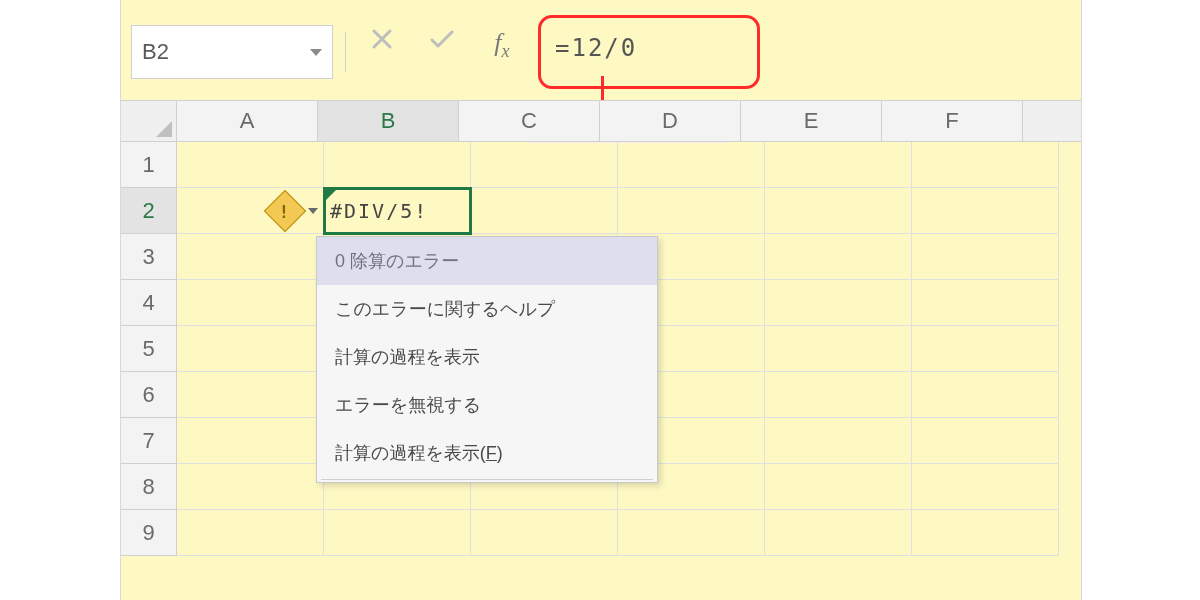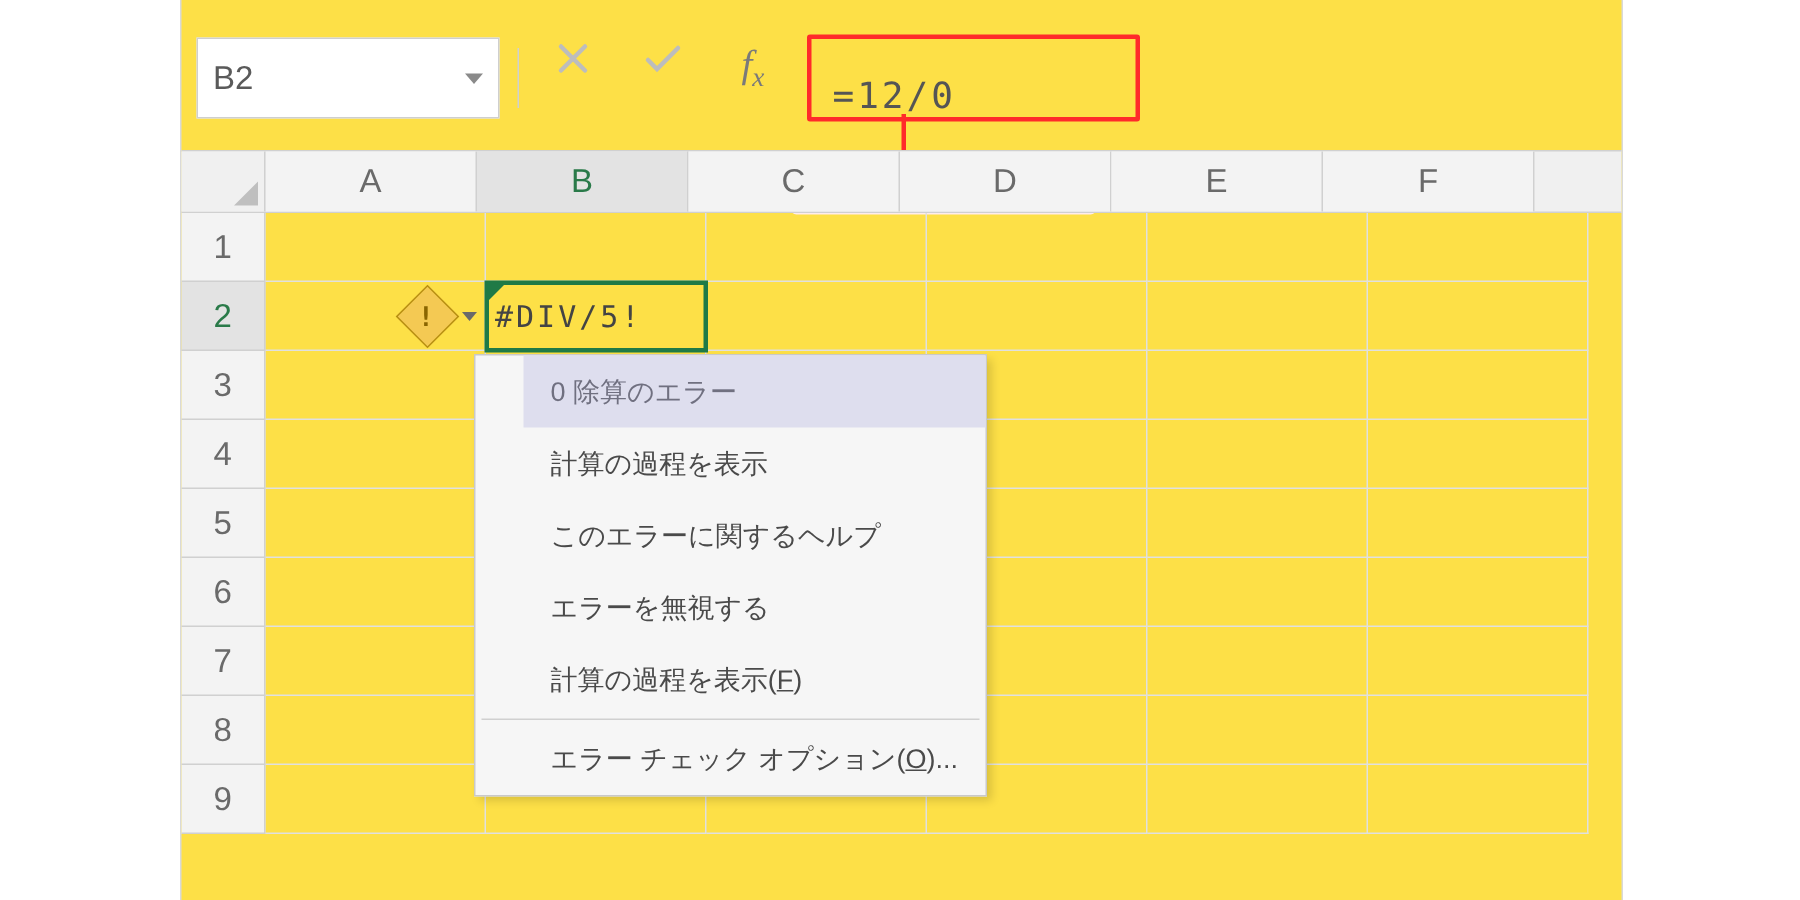--- a/index.html
+++ b/index.html
@@ -6,21 +6,21 @@
     margin: 0; padding: 0;
     width: 1200px; height: 600px;
     background: #ffffff;
     font-family: "Meiryo", "Yu Gothic", "Segoe UI", sans-serif;
     overflow: hidden;
   }
   .frame {
     position: absolute;
     left: 120px; top: 0;
     width: 960px; height: 600px;
-    background: #fde047;
+    background: #fef9c3;
     border-left: 1px solid #d9d9d9;
     border-right: 1px solid #d9d9d9;
   }
 
   
   .formula-bar {
     position: absolute;
     left: 10px; right: 10px; top: 20px;
     height: 64px;
     display: flex;
@@ -53,23 +53,23 @@
     font-size: 26px;
   }
   .fb-btn.cancel svg, .fb-btn.accept svg { stroke: #bdbdbd; }
   .fb-btn.fx { color: #7a7a7a; font-style: italic; font-family: "Times New Roman", serif; letter-spacing: 0; }
   .fb-btn.fx sub { font-size: 0.7em; font-style: italic; }
 
   .formula-box {
     position: relative;
     height: 52px;
     border: 3px solid #ff2a2a;
-    border-radius: 2px;
-    padding: 0 22px 0 14px;
-    display: flex; align-items: flex-end;
+    border-radius: 14px;
+    padding: 16px 22px 0 14px;
+    display: flex; align-items: flex-start;
     font-size: 24px;
     color: #555;
     min-width: 180px;
     font-family: "Consolas", "Menlo", "Meiryo", monospace;
     letter-spacing: 2px;
   }
 
   
   .callout-line {
     position: absolute;
@@ -207,21 +207,20 @@
     width: 340px;
     background: #f6f6f6;
     border: 1px solid #c9c9c9;
     box-shadow: 3px 3px 6px rgba(0,0,0,.15);
     z-index: 10;
   }
   .menu .item{
     padding: 12px 18px;
     font-size: 18px;
     color:#4a4a4a;
-    margin-left:32px;
   }
   .menu .item.header{
     font-weight: normal;
     background:#dedeee;
     color:#707080;
   }
   .menu .sep{
     height:1px;background:#d0d0d0; margin:2px 4px;
   }
 
@@ -366,25 +365,22 @@
         <div class="cell" data-interactable="true"></div>
         <div class="cell" data-interactable="true"></div>
         <div class="cell" data-interactable="true"></div>
         <div class="cell" data-interactable="true"></div>
       </div>
     </div>
   </div>
 
   <div class="menu" data-interactable="false">
     <div class="item header" data-interactable="false">0 除算のエラー</div>
+    <div class="item" data-interactable="true">このエラーに関するヘルプ</div>
     <div class="item" data-interactable="true">計算の過程を表示</div>
-    <div class="item" data-interactable="true">このエラーに関するヘルプ</div>
     <div class="item" data-interactable="true">エラーを無視する</div>
     <div class="item" data-interactable="true">
       <span data-interactable="false">計算の過程を表示(</span><span class="mnemonic" data-interactable="false">F</span><span data-interactable="false">)</span>
     </div>
     <div class="sep" data-interactable="false"></div>
-    <div class="item" data-interactable="true">
-      <span data-interactable="false">エラー チェック オプション(</span><span class="mnemonic" data-interactable="false">O</span><span data-interactable="false">)...</span>
-    </div>
   </div>
 
 </div>
 
 </body></html>

